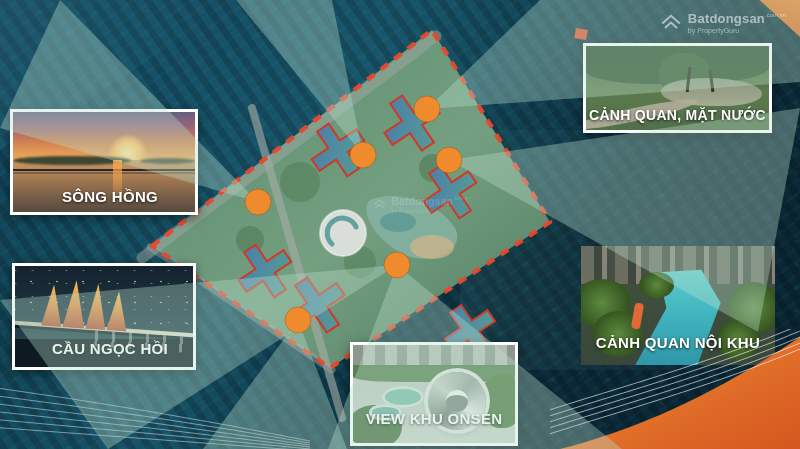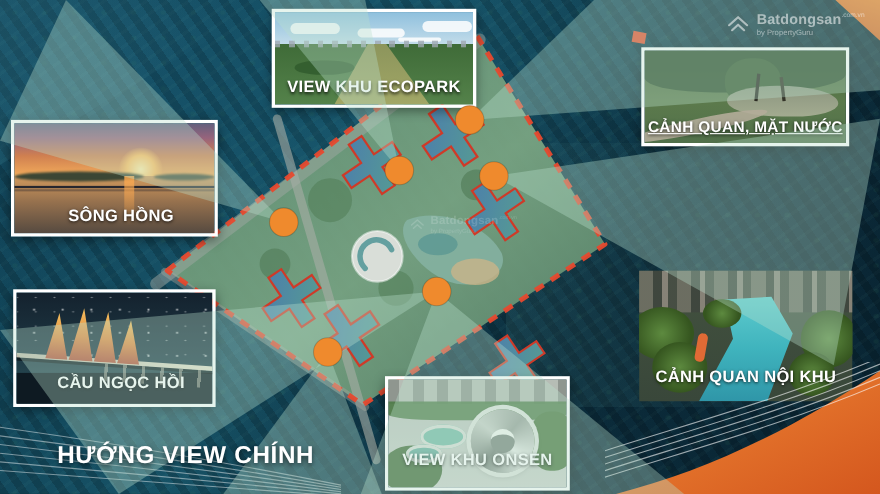--- a/index.html
+++ b/index.html
@@ -193,43 +193,32 @@
       <div class="abs sh-sun"></div>
       <div class="abs sh-water"></div>
       <div class="abs sh-shore"></div>
       <div class="abs sh-shore2"></div>
       <div class="abs sh-bridge"></div>
       <div class="abs sh-glow"></div>
     </div>
     <span class="label left">SÔNG HỒNG</span>
   </div>
 
-  <div class="photo" style="left:247px;top:8px;width:186px;height:90px;">
-    <div class="scene">
-      <div class="abs ep-sky"></div>
-      <div class="abs ep-cloud"></div>
-      <div class="abs ep-ground"></div>
-      <div class="abs ep-skyline"></div>
-      <div class="abs ep-river"></div>
-      <div class="abs ep-bank"></div>
-    </div>
-    <span class="label">VIEW KHU ECOPARK</span>
-  </div>
 
   <div class="photo" style="left:583px;top:43px;width:189px;height:90px;">
     <div class="scene">
       <div class="abs mn-base"></div>
       <div class="abs mn-trees"></div>
       <div class="abs mn-tree2"></div>
       <div class="abs mn-lake"></div>
       <div class="abs mn-path"></div>
       <div class="abs mn-trunk"></div>
       <div class="abs mn-trunk2"></div>
     </div>
-    <span class="label" style="font-size:14px;text-decoration:underline;">CẢNH QUAN, MẶT NƯỚC</span>
+    <span class="label" style="font-size:14px;">CẢNH QUAN, MẶT NƯỚC</span>
   </div>
 
   <div class="photo" style="left:12px;top:263px;width:184px;height:107px;">
     <div class="scene">
       <div class="abs nb-sky"></div>
       <div class="abs nb-stars"></div>
       <div class="abs nb-water"></div>
       <div class="abs nb-deckwrap">
         <div class="abs nb-deck"></div>
         <div class="abs nb-piers"></div>
@@ -341,15 +330,14 @@
         <path d="M3 12 L12 4 L21 12"></path>
           <path d="M6 17 L12 11.5 L18 17"></path>
       </g>
     </svg>
     <div class="wm-text">
       <div><span class="wm-brand">Batdongsan</span><span class="wm-sup">.com.vn</span></div>
       <div class="wm-by">by PropertyGuru</div>
     </div>
   </div>
 
-  <div class="page-title">HƯỚNG VIEW CHÍNH</div>
 
 </div>
 
 </body></html>

